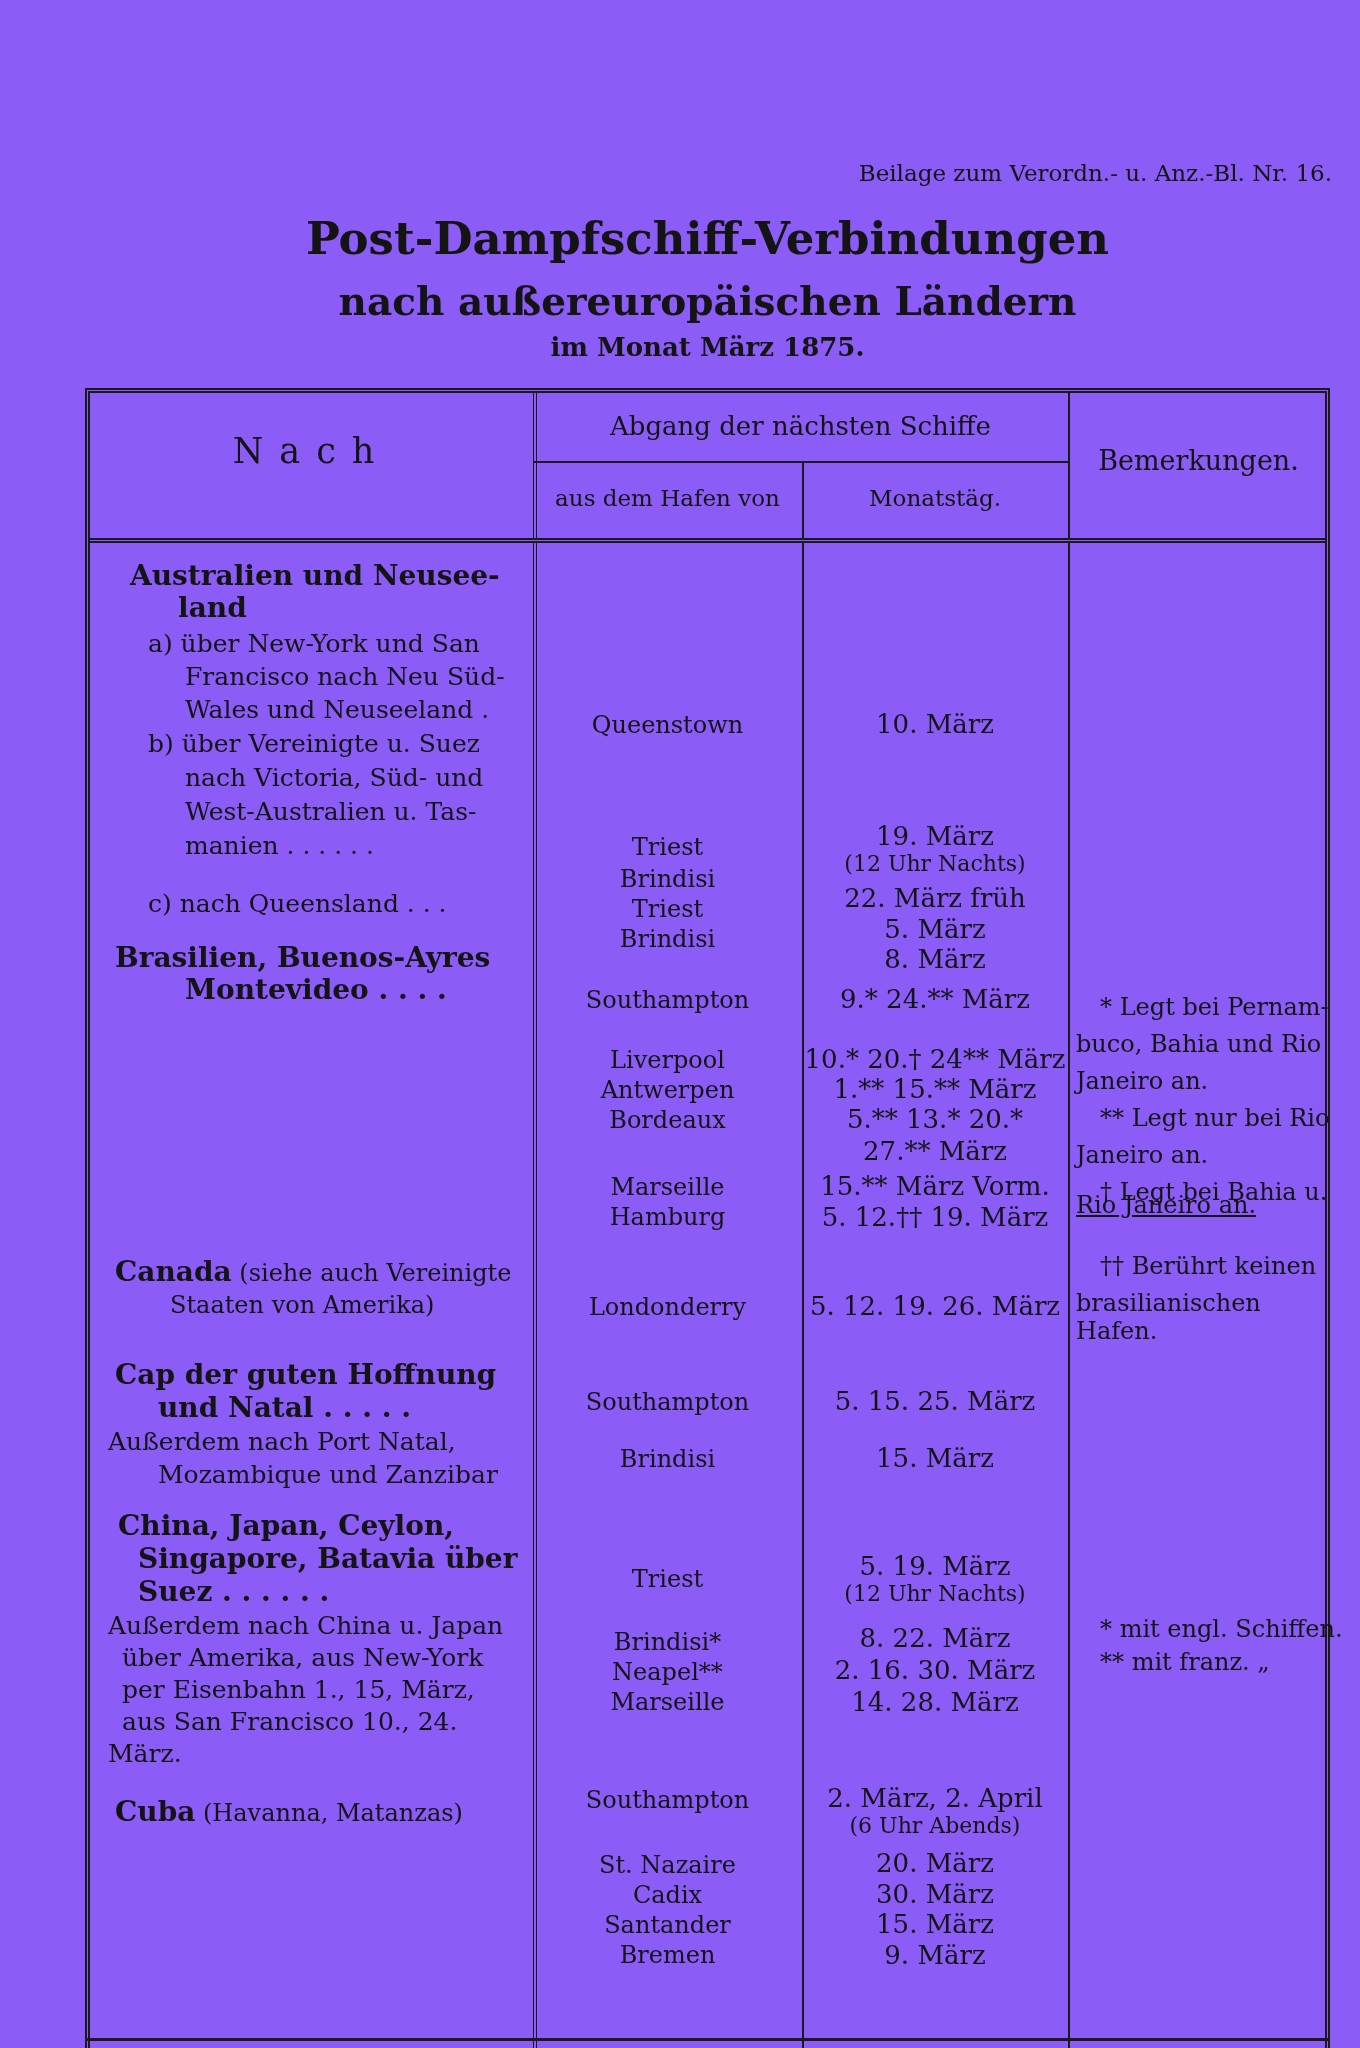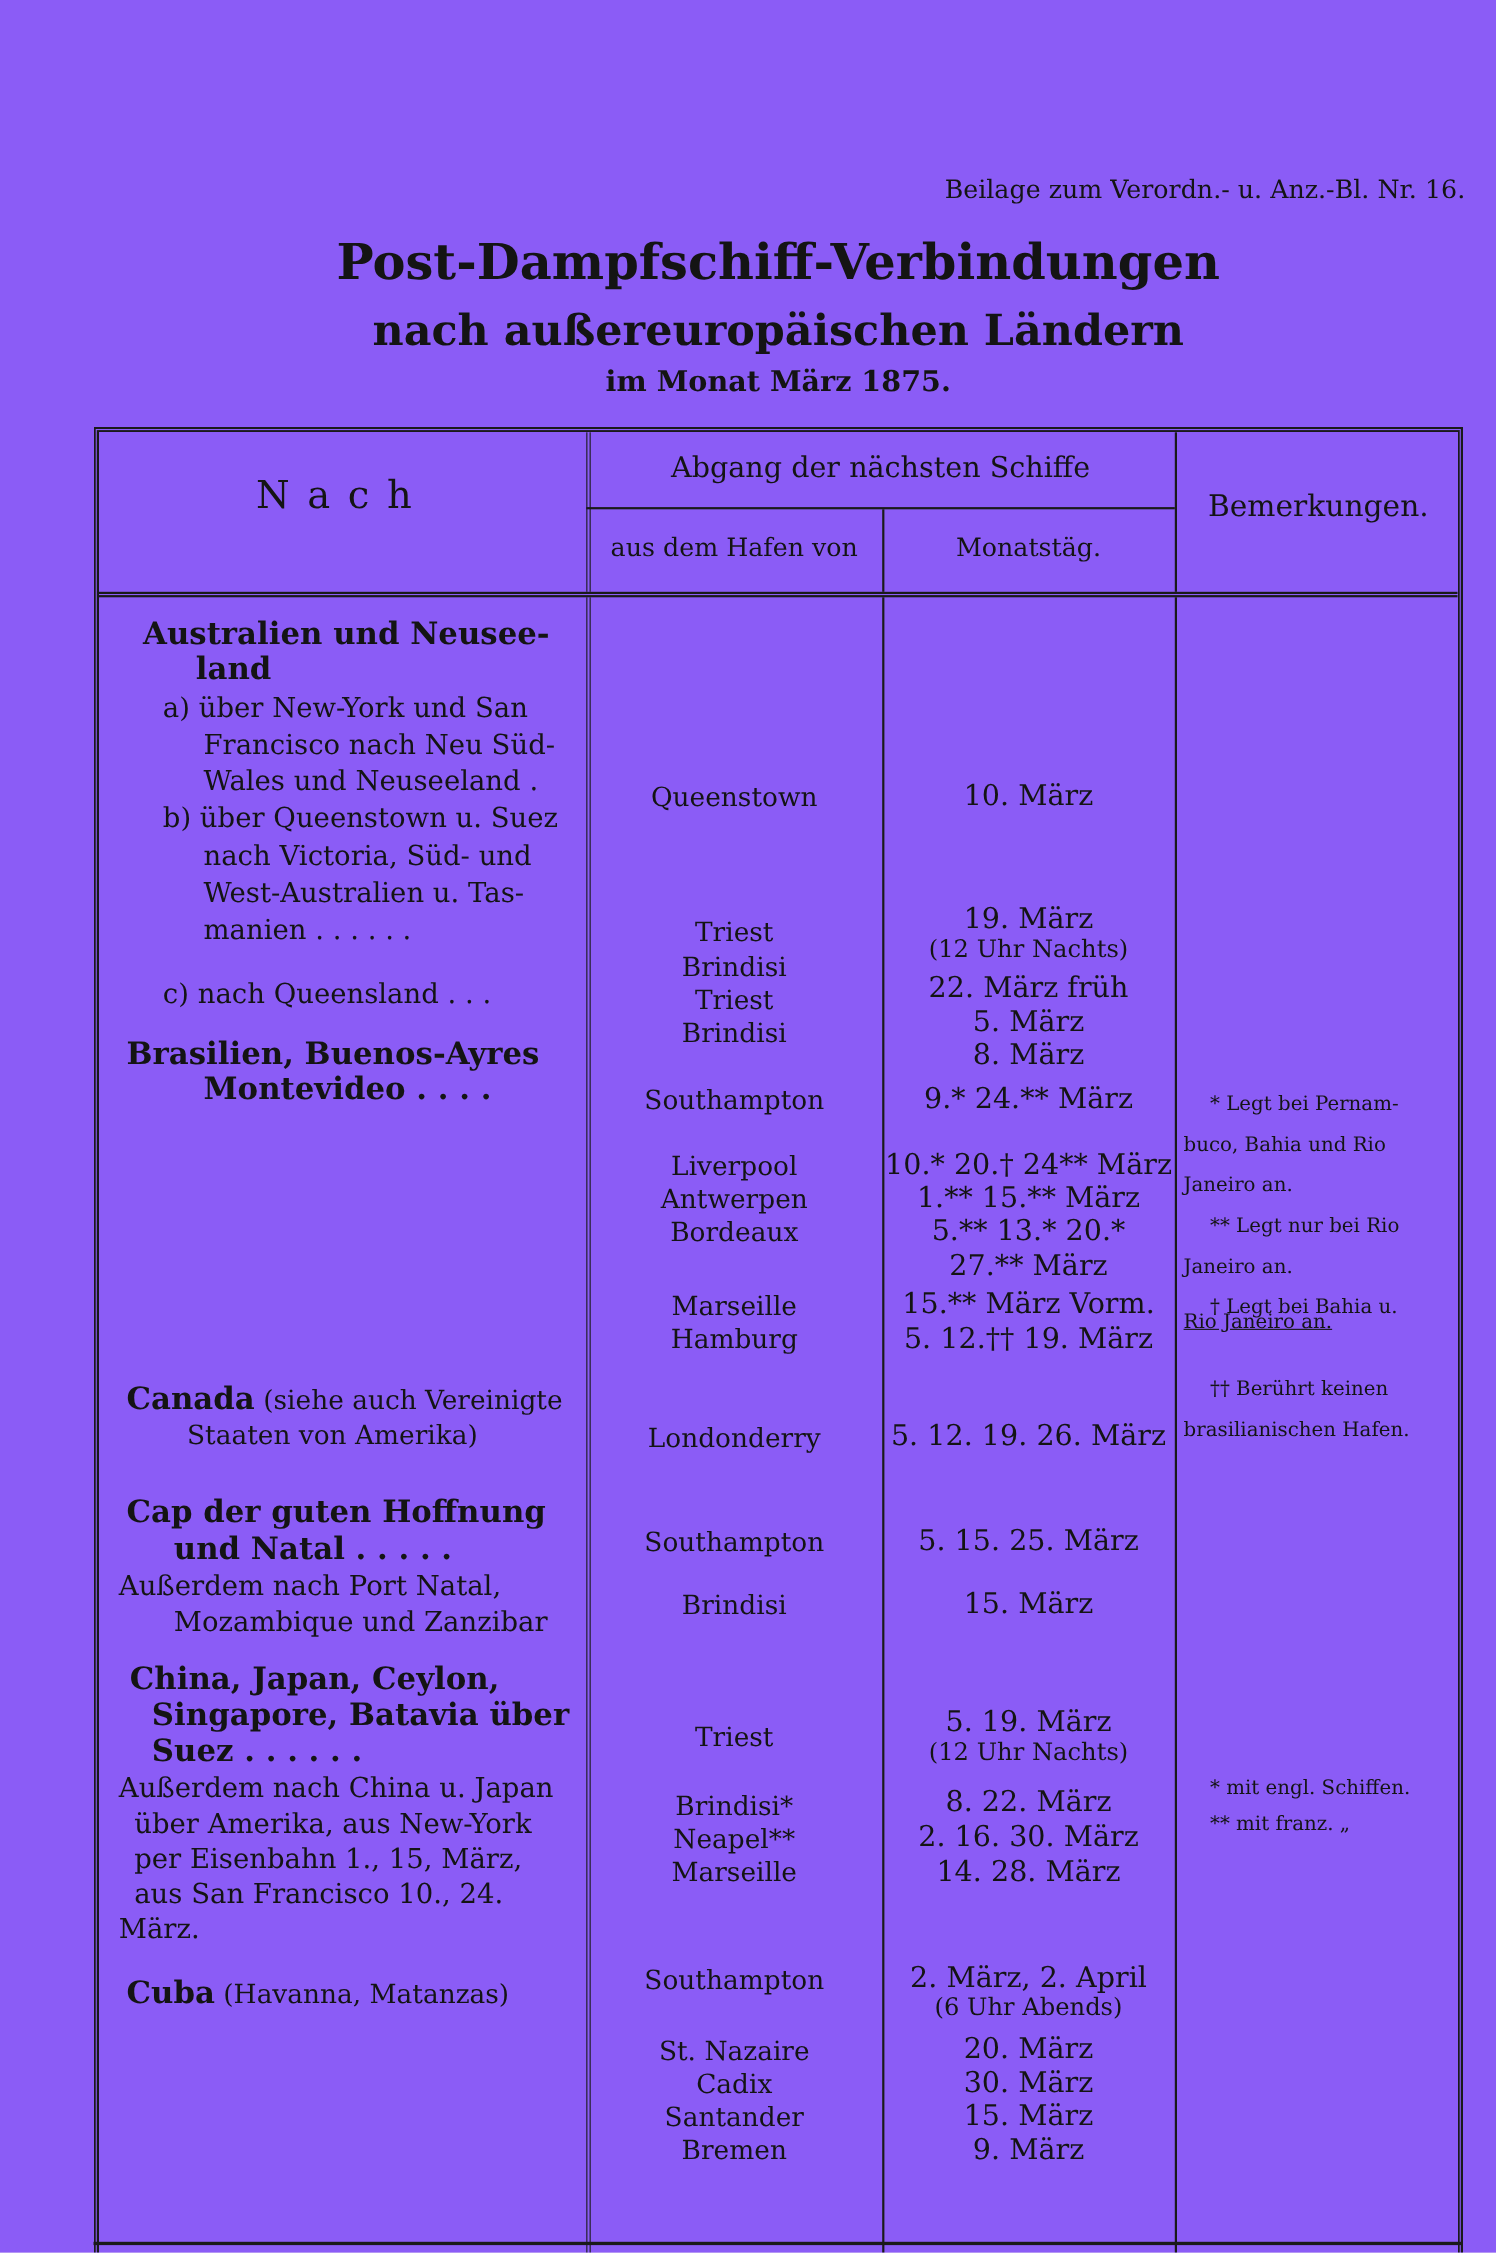--- a/index.html
+++ b/index.html
@@ -26,21 +26,21 @@
   .hP{left:443px;top:92px;width:269px;text-align:center;font-size:23px;}
   .hM{left:712px;top:92px;width:266px;text-align:center;font-size:23px;}
   .hB{left:978px;top:52px;width:261px;text-align:center;font-size:27px;}
   
   .db{font-weight:bold;font-size:28px;}
   .dr{font-size:25px;}
   .ds{font-size:24px;}
   .port{left:443px;width:269px;text-align:center;font-size:24px;}
   .date{left:712px;width:266px;text-align:center;font-size:26px;}
   .dsm{font-size:22px;}
-  .rem{left:986px;width:252px;font-size:18px;white-space:normal;}
+  .rem{left:986px;width:252px;font-size:24px;white-space:normal;}
   .ind{padding-left:24px;}
   #bottomrule{position:absolute;left:85px;top:2038px;width:1245px;height:3px;background:#1a1a1a;}
 </style>
 </head>
 <body>
 
 <div id="page">
 
   <div class="abs" id="note">Beilage zum Verordn.- u. Anz.-Bl. Nr. 16.</div>
   <div class="abs" id="t1">Post-Dampfschiff-Verbindungen</div>
@@ -64,21 +64,21 @@
     <div id="tbody">
       <div class="vd2" style="left:443px;top:0;height:100%;"></div>
       <div class="vd1" style="left:712px;top:0;height:100%;"></div>
       <div class="vd1" style="left:978px;top:0;height:100%;"></div>
 
       <div class="abs db" style="top:16px;left:40px;">Australien und Neusee-</div>
       <div class="abs db" style="top:48px;left:88px;">land</div>
       <div class="abs dr" style="top:86px;left:58px;">a) über New-York und San</div>
       <div class="abs dr" style="top:119px;left:95px;">Francisco nach Neu Süd-</div>
       <div class="abs dr" style="top:152px;left:95px;">Wales und Neuseeland .</div>
-      <div class="abs dr" style="top:186px;left:58px;">b) über Queenstown u. Suez</div>
+      <div class="abs dr" style="top:186px;left:58px;">b) über Vereinigte u. Suez</div>
       <div class="abs dr" style="top:220px;left:95px;">nach Victoria, Süd- und</div>
       <div class="abs dr" style="top:254px;left:95px;">West-Australien u. Tas-</div>
       <div class="abs dr" style="top:288px;left:95px;">manien . . . . . .</div>
       <div class="abs dr" style="top:346px;left:58px;">c) nach Queensland . . .</div>
       <div class="abs db" style="top:398px;left:25px;">Brasilien, Buenos-Ayres</div>
       <div class="abs db" style="top:430px;left:95px;">Montevideo . . . .</div>
       <div class="abs" style="top:712px;left:25px;"><span class="db">Canada</span><span class="ds"> (siehe auch Vereinigte</span></div>
       <div class="abs ds" style="top:748px;left:80px;">Staaten von Amerika)</div>
       <div class="abs db" style="top:815px;left:25px;">Cap der guten Hoffnung</div>
       <div class="abs db" style="top:848px;left:68px;">und Natal . . . . .</div>

